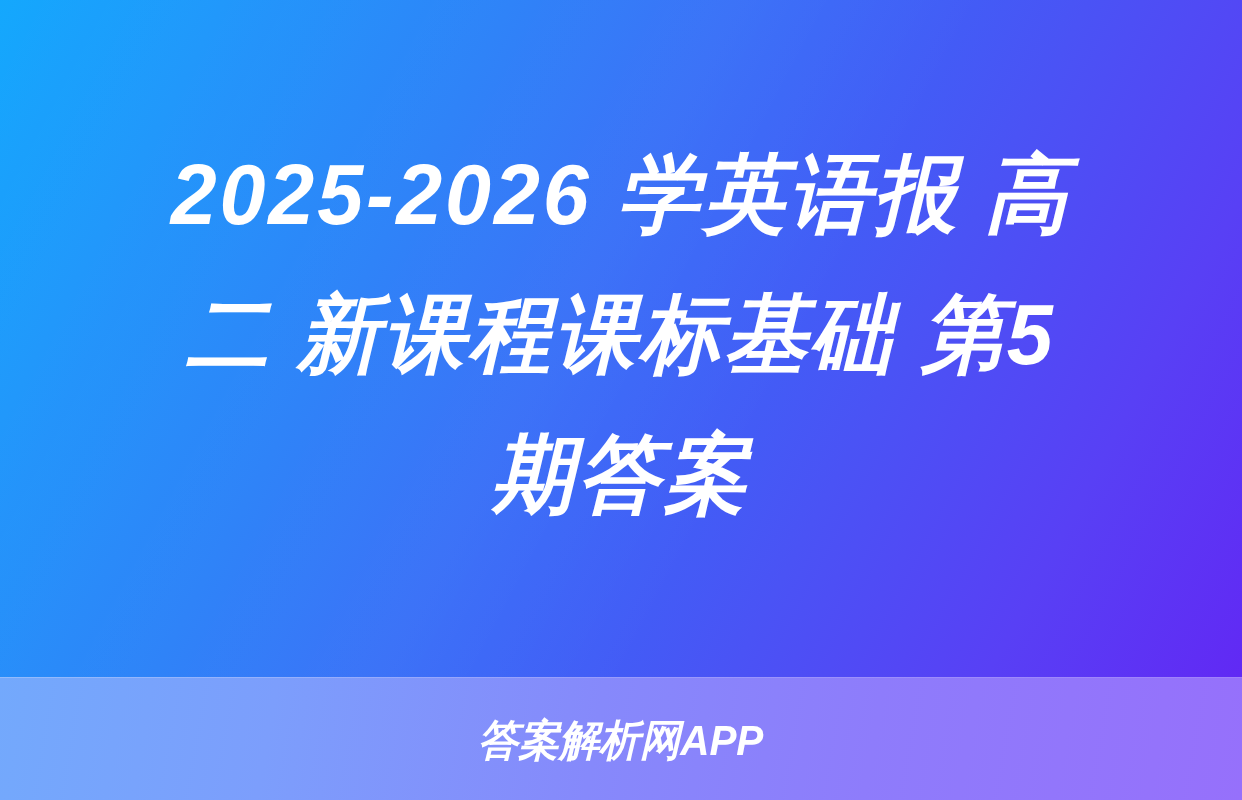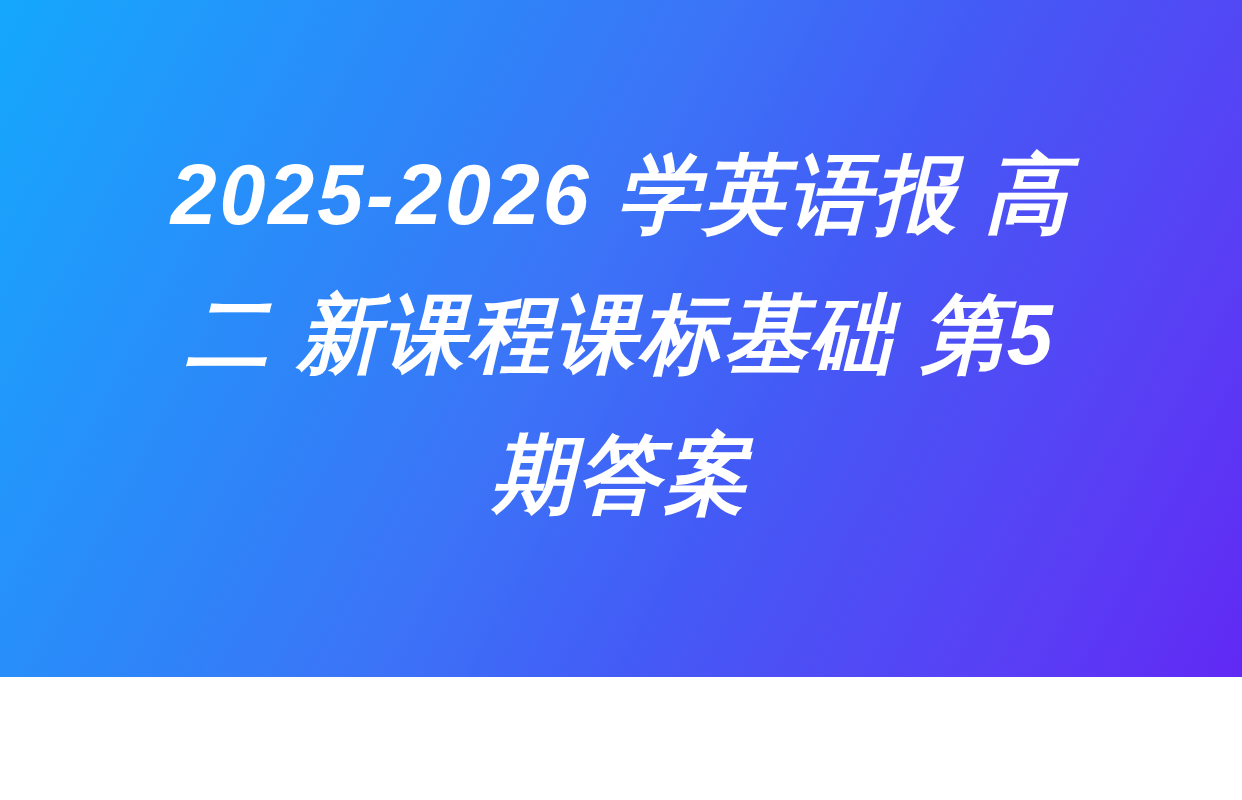--- a/index.html
+++ b/index.html
@@ -132,14 +132,17 @@
 <div class="poster">
 
   <div class="hero"></div>
 
   <div class="title-block">
     <div class="title-line title-line-1">2025-2026 学英语报 高</div>
     <div class="title-line title-line-2">二 新课程课标基础 第5</div>
     <div class="title-line title-line-3">期答案</div>
   </div>
 
+  <div class="footer-band">
+    <div class="footer-brand">答案解析网APP</div>
+  </div>
 
 </div>
 
 </body></html>

